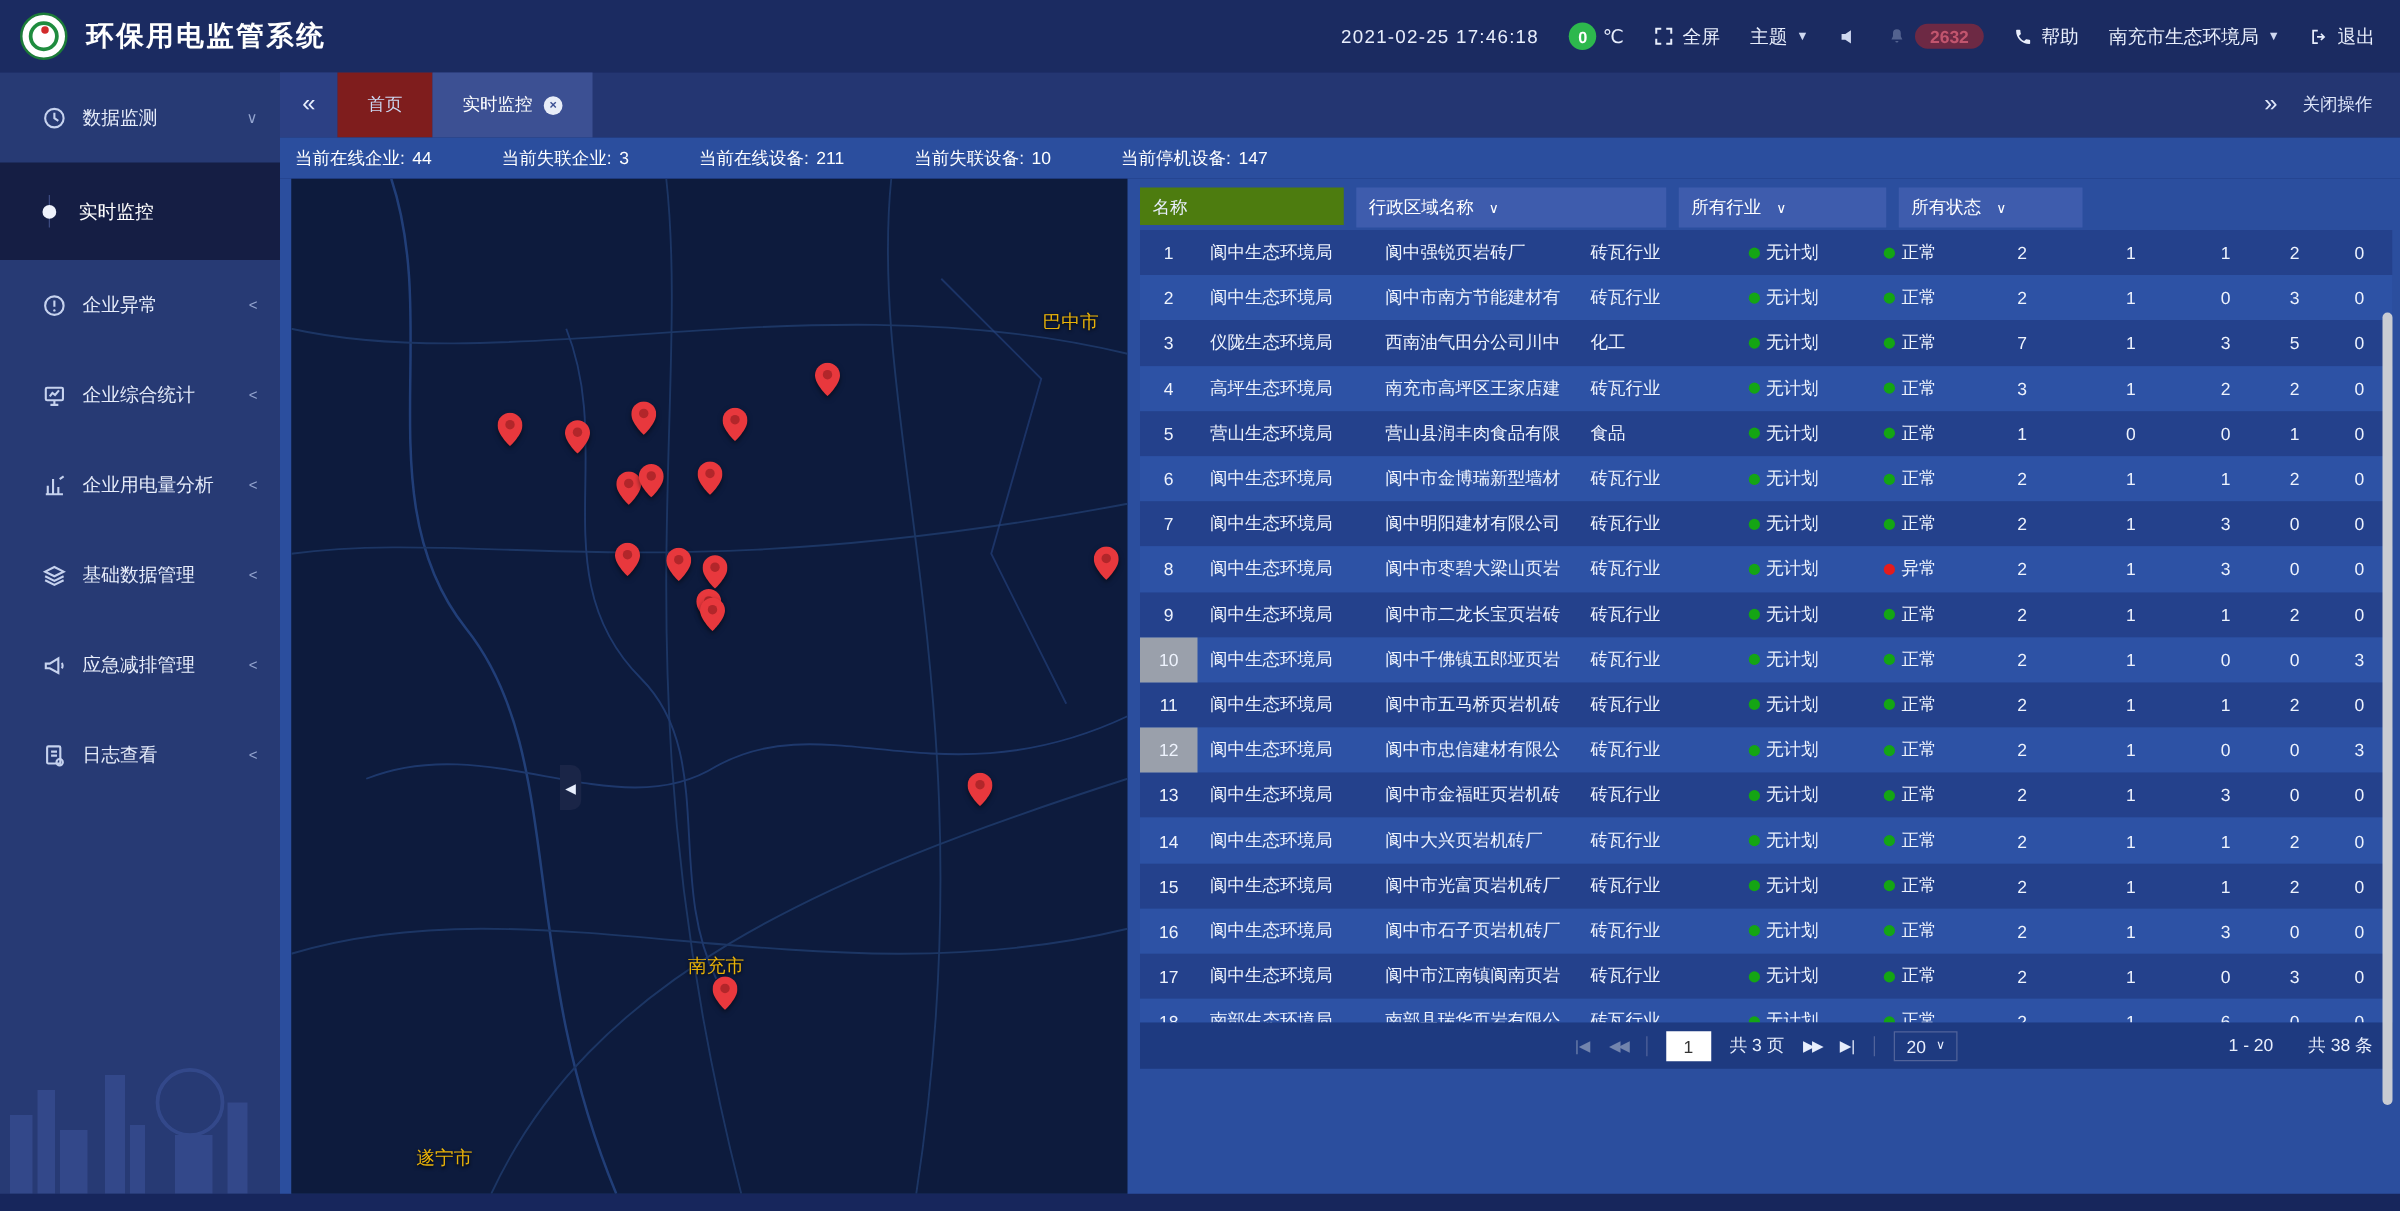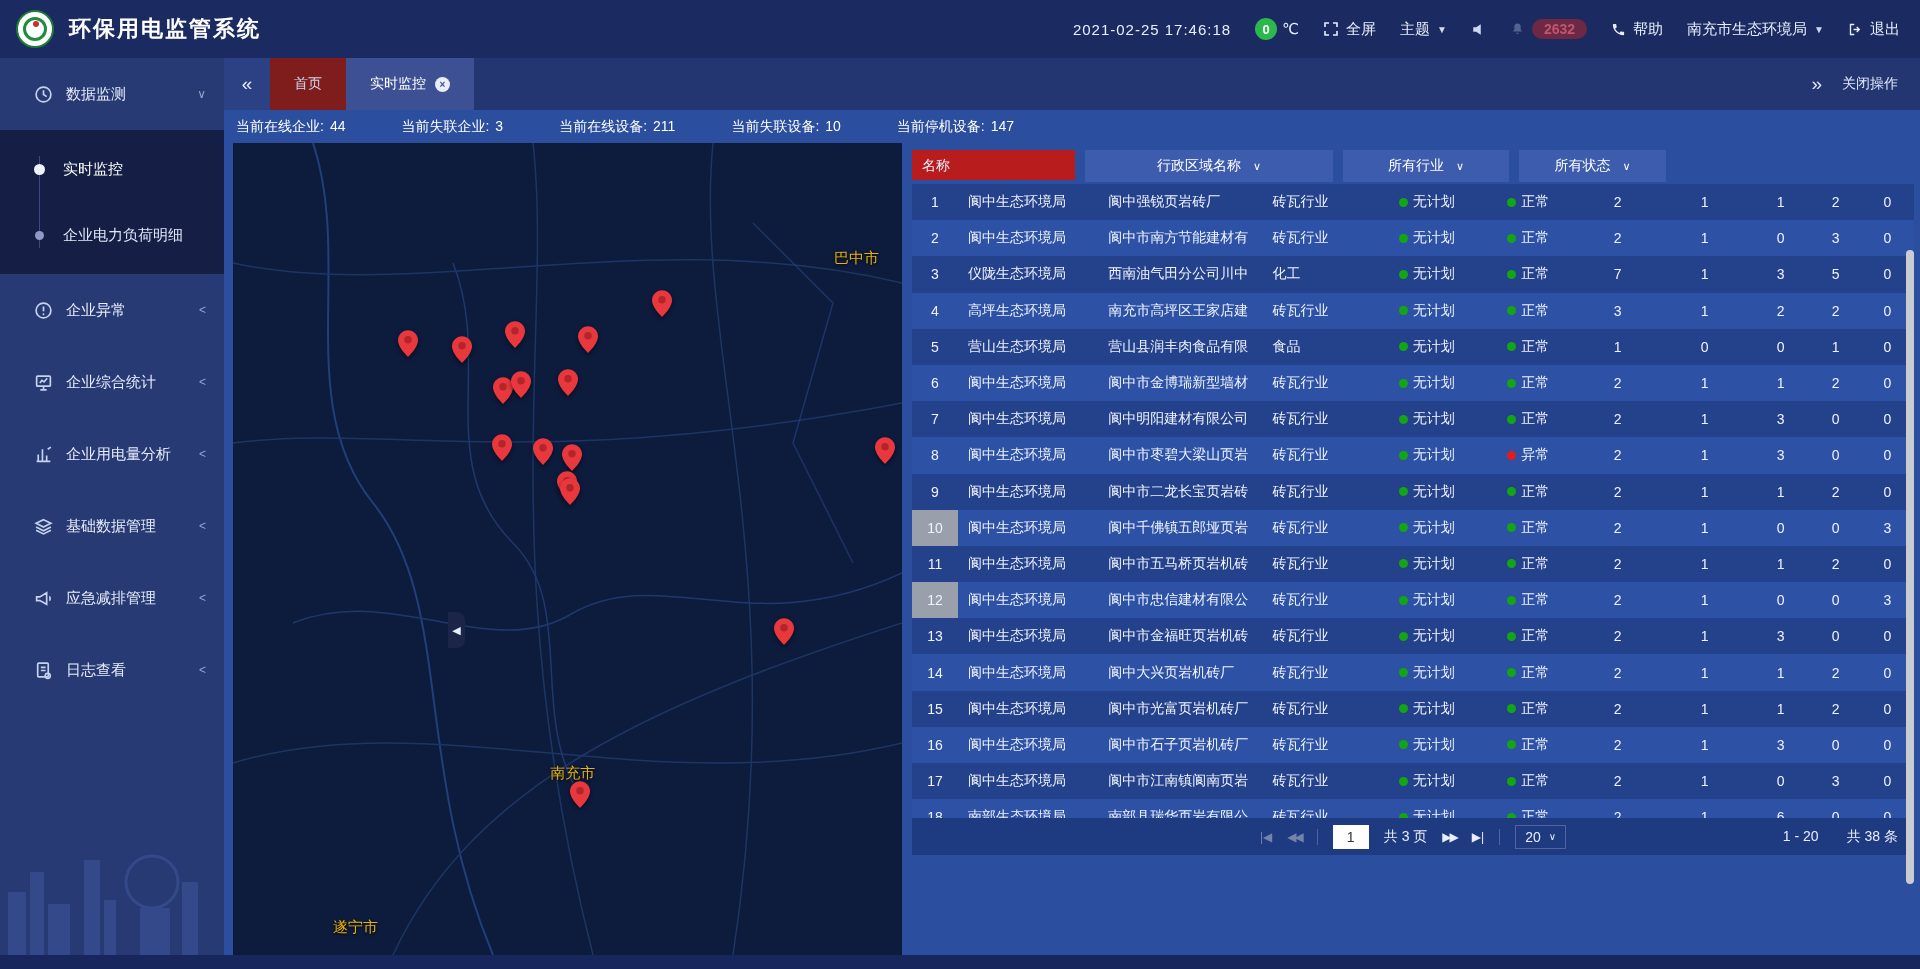--- a/index.html
+++ b/index.html
@@ -57,23 +57,23 @@
   .map { width:669px; height:812px; background:#0d1b3d; position:relative; overflow:hidden; flex-shrink:0; }
   .city { position:absolute; transform:translate(-50%,-50%); color:#eab308; font-size:15px; text-shadow:0 1px 3px #000; white-space:nowrap; }
   .pin { position:absolute; width:20px; height:27px; transform:translate(-50%,-100%); filter:drop-shadow(0 2px 2px rgba(0,0,0,.5)); cursor:pointer; }
 
   .collapse-handle { position:absolute; left:224px; top:469px; width:17px; height:36px; background:#1a2547; border-radius:0 8px 8px 0; display:flex; align-items:center; justify-content:center; color:#e8eefc; font-size:11px; cursor:pointer; z-index:6; }
 
   
   .panel { flex:1; margin-left:10px; display:flex; flex-direction:column; position:relative; min-width:0;
            --cols:46px 1.45fr 1.7fr 1.15fr 1.1fr 1fr .85fr .95fr .62fr .52fr .55fr; }
   .filters { margin:7px 0 4px; display:flex; gap:10px; height:30px; flex-shrink:0; }
-  .f-input { width:163px; background:#b91c1c; border:0; color:#fff; padding:0 10px; font-size:14px; outline:none; }
+  .f-input { width:163px; background:#4d7c0f; border:0; color:#fff; padding:0 10px; font-size:14px; outline:none; }
   .f-input::placeholder { color:#e8eefc; opacity:1; }
-  .f-select { display:flex; align-items:center; justify-content:center; padding:16px 10px; background:#3e5cad; font-size:14px; color:#fff; cursor:pointer; }
+  .f-select { display:flex; align-items:center; justify-content:flex-start; padding:16px 10px; background:#3e5cad; font-size:14px; color:#fff; cursor:pointer; }
   .f-select .v-chev { font-size:11px; color:#fff; margin-left:12px; }
   .fs-region { width:248px; } .fs-industry { width:166px; } .fs-status { width:147px; }
 
   .thead { display:grid; grid-template-columns:var(--cols); grid-template-rows:32px 34px; color:#ccdaf8; font-size:14px; font-weight:bold; flex-shrink:0; }
   .th { grid-row:1/3; display:flex; align-items:center; justify-content:center; }
   .th.group { grid-row:1; grid-column:9/12; font-style:italic; align-items:flex-end; padding-bottom:1px; }
   .th.sub { grid-row:2; align-items:center; }
 
   .tbody { height:634px; overflow:hidden; flex-shrink:0; }
   .trow { display:grid; grid-template-columns:var(--cols); height:36.2px; font-size:14px; color:#eef3fd; cursor:pointer; }
@@ -160,23 +160,20 @@
       <svg width="19" height="19" viewBox="0 0 18 18" fill="none" stroke="#c6d2ee" stroke-width="1.6">
           <circle cx="9" cy="9" r="7"></circle>
           <path d="M9 5v4l3 2"></path>
         </svg>
       <span class="mi-label">数据监测</span>
       <span class="chev">∨</span>
     </div>
     <div class="submenu">
       <div class="sub-item active">
           <span>实时监控</span>
-        </div>
-      <div class="sub-item">
-          <span>企业电力负荷明细</span>
         </div>
     </div>
     <div class="menu-item">
       <svg width="19" height="19" viewBox="0 0 18 18" fill="none" stroke="#c6d2ee" stroke-width="1.6">
           <circle cx="9" cy="9" r="7"></circle>
           <path d="M9 5.2v4.6"></path>
           <circle cx="9" cy="12.6" r=".9" fill="#c6d2ee" stroke="none"></circle>
         </svg>
       <span class="mi-label">企业异常</span>
       <span class="chev">&lt;</span>

